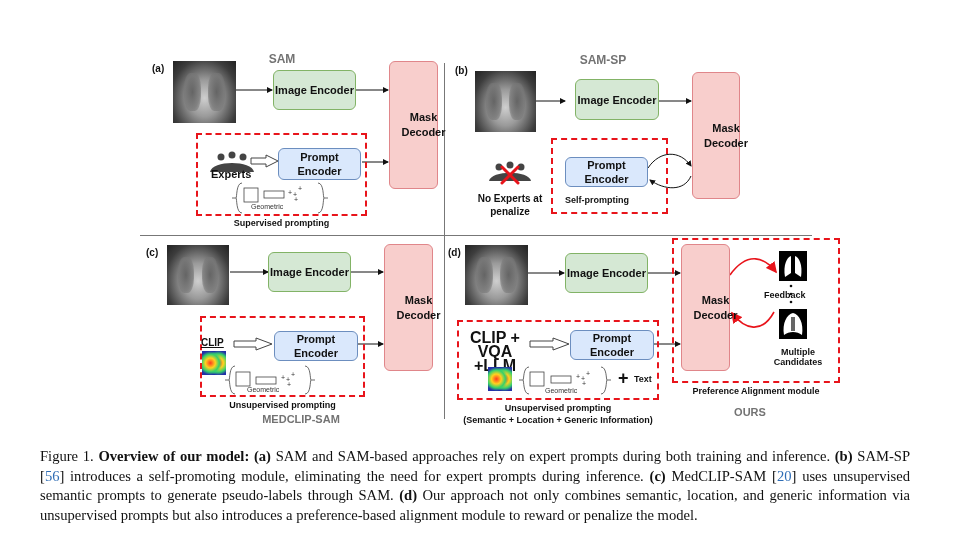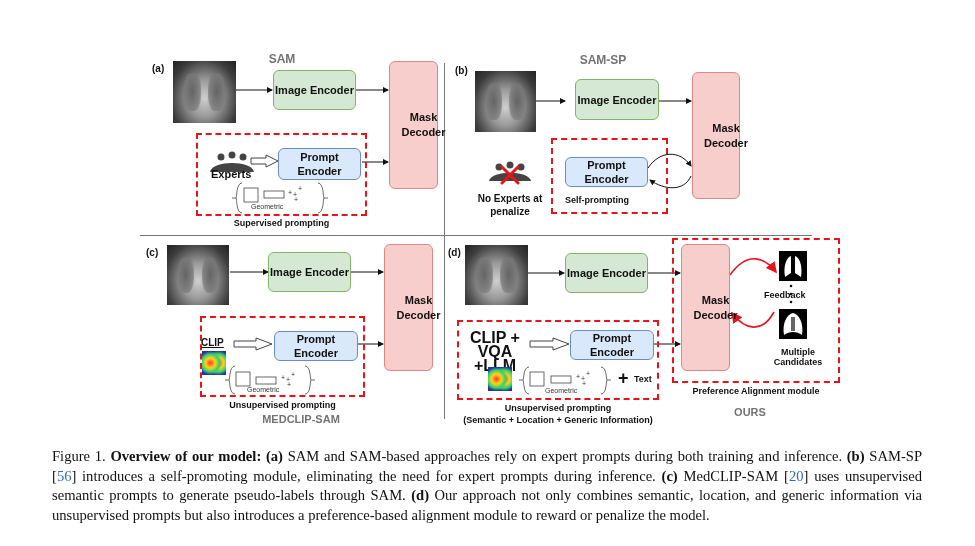--- a/index.html
+++ b/index.html
@@ -12,21 +12,21 @@
     .enc-blue { background: #dae8fc; border: 1px solid #6c8ebf; border-radius: 6px; display: flex; align-items: center; justify-content: center; text-align: center; font-size: 11px; font-weight: bold; color: #111; line-height: 14px; box-sizing: border-box; }
     .dec-red { background: #f8cecc; border: 1px solid #e0868a; border-radius: 6px; display: flex; align-items: center; justify-content: center; text-align: center; font-size: 11px; font-weight: bold; color: #111; line-height: 15px; box-sizing: border-box; padding-left: 20px; }
     .dash-box { border: 2px dashed #e8141b; box-sizing: border-box; }
     .xray { background: radial-gradient(ellipse at 50% 60%, #cfcfcf 0%, #9a9a9a 35%, #3d3d3d 75%, #222 100%); box-sizing: border-box; overflow: hidden; }
     .xray::before { content: ""; position: absolute; left: 18%; top: 20%; width: 26%; height: 60%; background: radial-gradient(ellipse, #555 0%, #777 60%, transparent 100%); border-radius: 40%; opacity: .8; }
     .xray::after { content: ""; position: absolute; right: 18%; top: 20%; width: 26%; height: 60%; background: radial-gradient(ellipse, #555 0%, #777 60%, transparent 100%); border-radius: 40%; opacity: .8; }
     .xray-wrap { position: absolute; }
     .heat { background: radial-gradient(circle at 35% 50%, #ff3b1f 0%, #ffd21f 25%, #35d16a 45%, transparent 60%), radial-gradient(circle at 68% 50%, #ff3b1f 0%, #ffd21f 25%, #35d16a 45%, transparent 60%), #2331a8; box-sizing: border-box; }
     .small-txt { font-size: 9px; font-weight: bold; color: #111; text-align: center; }
     .geo-txt { font-size: 7px; color: #333; }
-    .caption { position: absolute; left: 52px; top: 447px; width: 870px; font-family: "Liberation Serif", serif; font-size: 14.6px; line-height: 19.5px; color: #111; text-align: justify; }
+    .caption { position: absolute; left: 40px; top: 447px; width: 870px; font-family: "Liberation Serif", serif; font-size: 14.6px; line-height: 19.5px; color: #111; text-align: justify; }
     .caption b { font-weight: bold; }
     .cite { color: #2f6db5; }
     .mask-img { background: #000; box-sizing: border-box; }
     .divider-h { position: absolute; height: 1px; background: #777; }
     .divider-v { position: absolute; width: 1px; background: #777; }
     svg.overlay { position: absolute; left: 0; top: 0; }
   </style>
 </head>
 <body>
 

